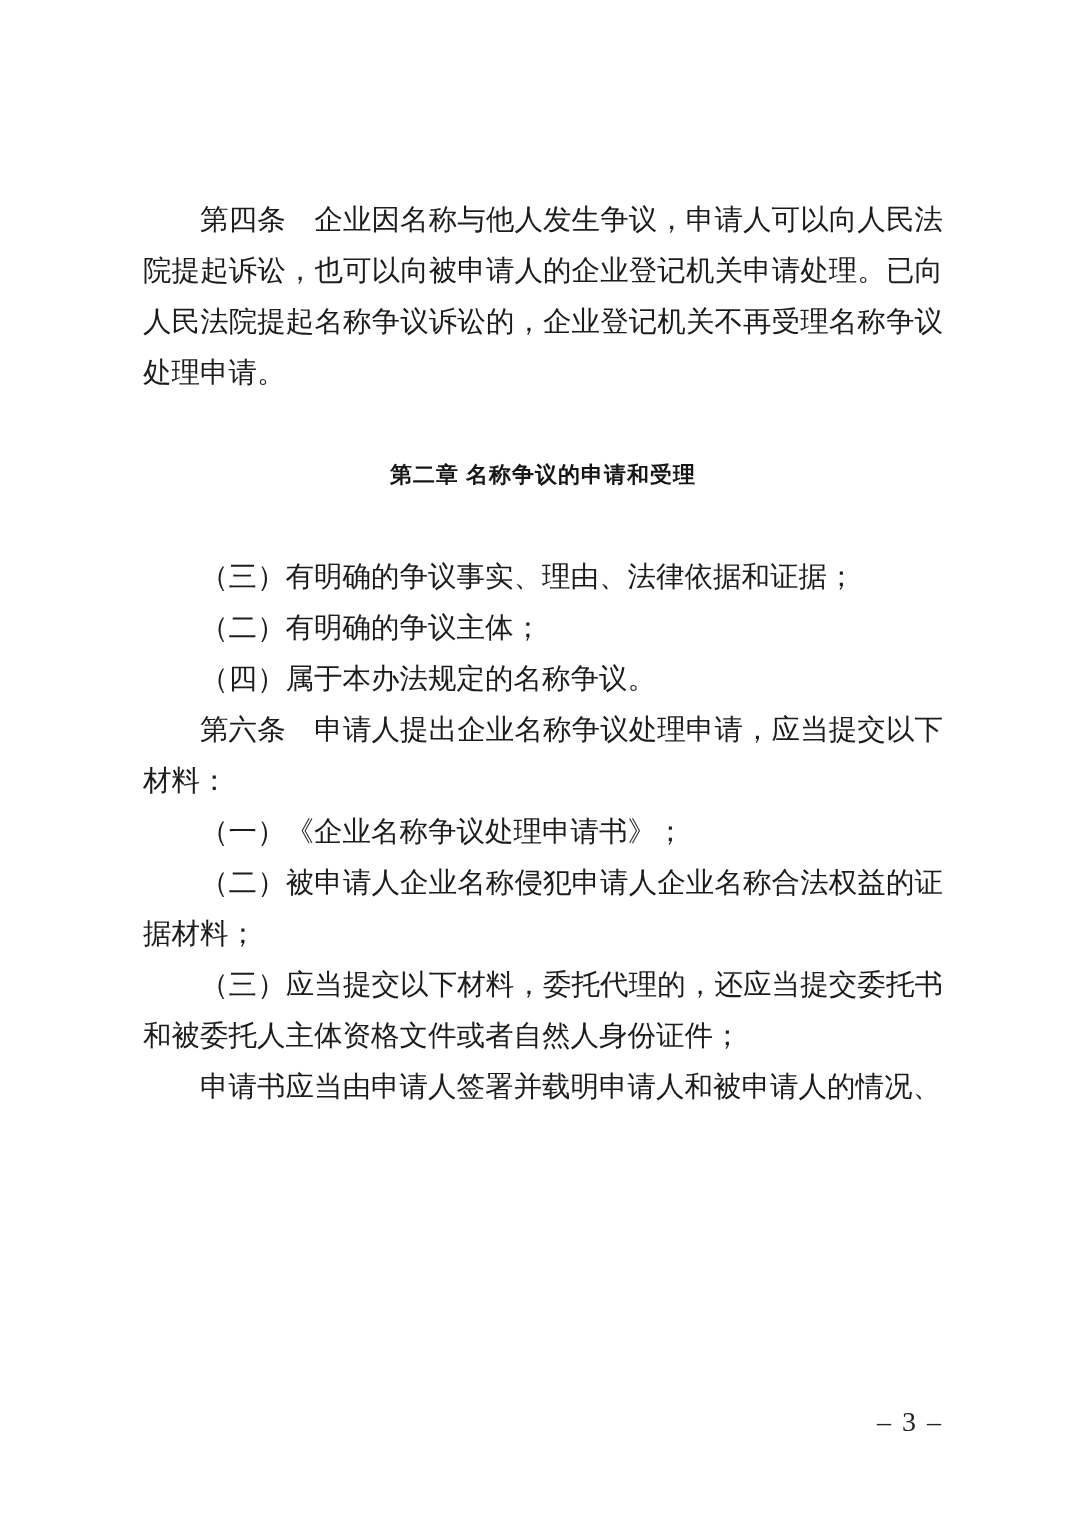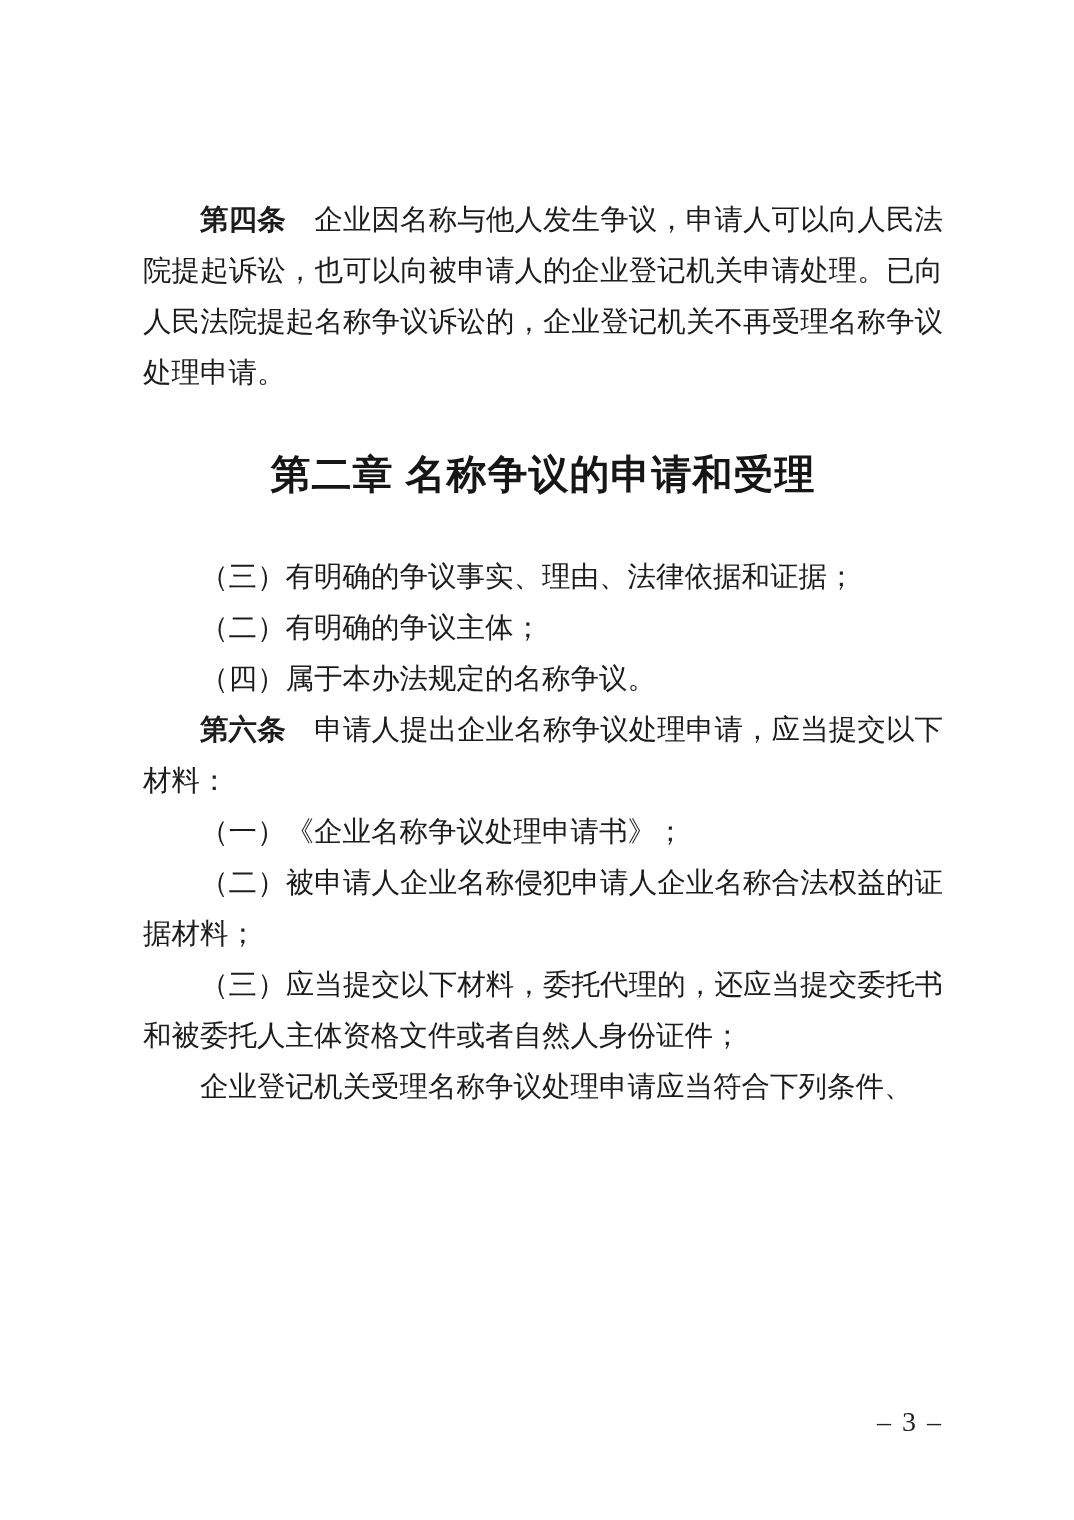--- a/index.html
+++ b/index.html
@@ -22,29 +22,29 @@
     width: 800px;
     font-size: 28.5px;
     line-height: 51px;
     text-align: justify;
   }
   .para {
     margin: 0;
     text-indent: 2em;
   }
   .article-label {
-    font-weight: 700;
+    font-weight: 400;
   }
   .chapter-heading {
     margin: 51px 0;
     text-align: center;
     text-indent: 0;
     font-family: "Liberation Sans", "DejaVu Sans", sans-serif;
     font-weight: 700;
-    font-size: 40px;
+    font-size: 22px;
     line-height: 51px;
     letter-spacing: 1px;
     color: #161616;
   }
   .list-item {
     margin: 0;
     text-indent: 2em;
   }
   .page-number {
     position: absolute;
@@ -71,17 +71,17 @@
   <p class="list-item">（三）有明确的争议事实、理由、法律依据和证据；</p>
   <p class="list-item">（二）有明确的争议主体；</p>
   <p class="list-item">（四）属于本办法规定的名称争议。</p>
 
   <p class="para"><span class="article-label">第六条</span><span>　申请人提出企业名称争议处理申请，应当提交以下材料：</span></p>
 
   <p class="list-item">（一）《企业名称争议处理申请书》；</p>
   <p class="list-item">（二）被申请人企业名称侵犯申请人企业名称合法权益的证据材料；</p>
   <p class="list-item">（三）应当提交以下材料，委托代理的，还应当提交委托书和被委托人主体资格文件或者自然人身份证件；</p>
 
-  <p class="para">企业登记机关受理名称争议处理申请应当符合下列条件、</p>
+  <p class="para">申请书应当由申请人签署并载明申请人和被申请人的情况、</p>
 
 </div>
 
 <div class="page-number">– 3 –</div>
 
 </body></html>

